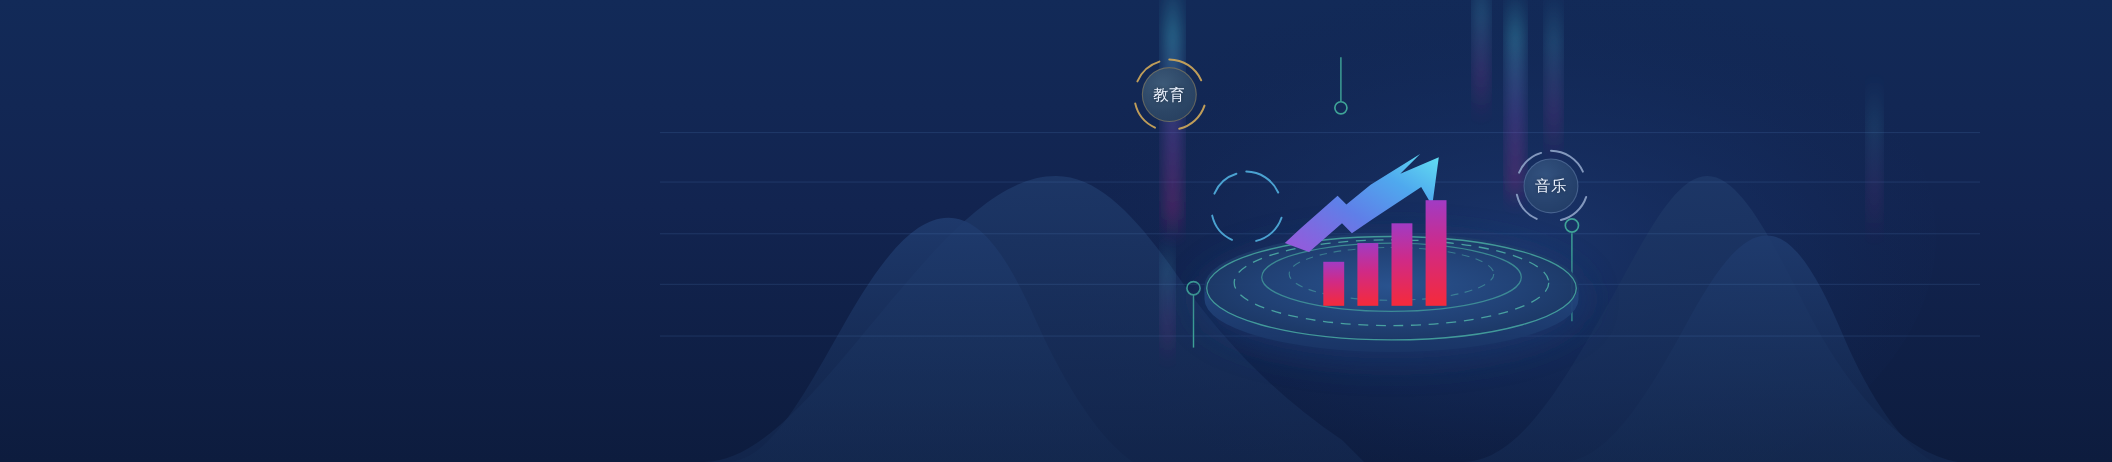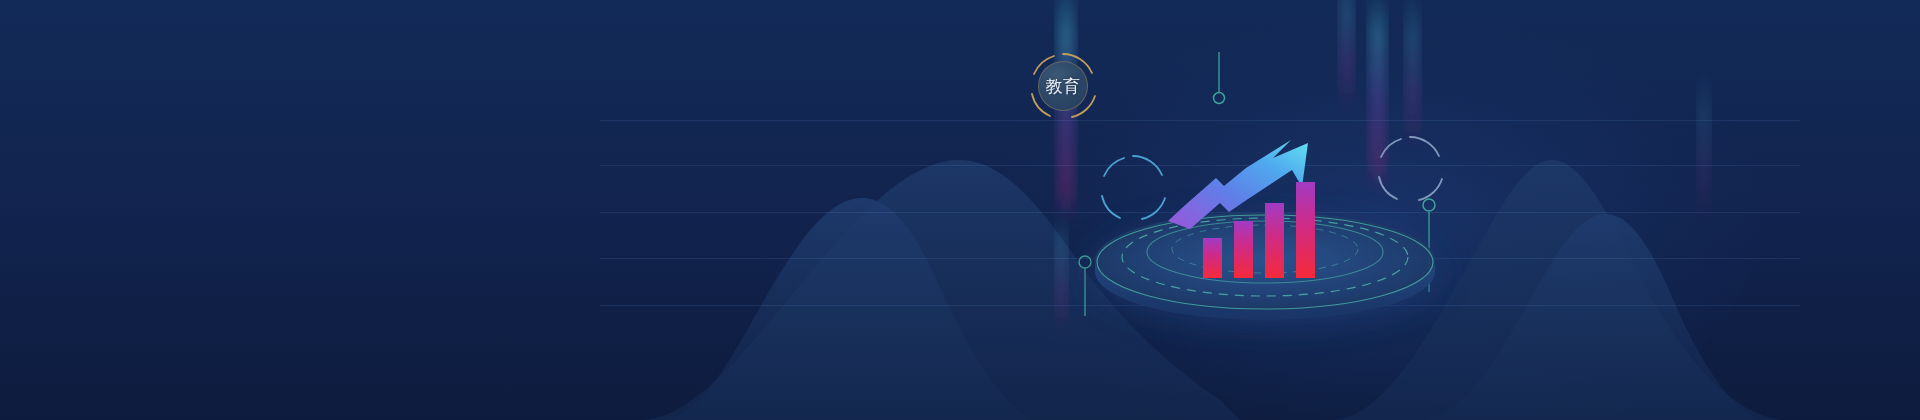--- a/index.html
+++ b/index.html
@@ -38,21 +38,21 @@
     position: relative;
     width: 50px;
     height: 50px;
     border-radius: 50%;
     display: flex;
     align-items: center;
     justify-content: center;
     box-sizing: border-box;
   }
   .badge .label {
-    font-size: 17px;
+    font-size: 14px;
     line-height: 1;
     color: #eef4ff;
     letter-spacing: 0.5px;
     white-space: nowrap;
     text-shadow: 0 0 4px rgba(0,0,0,0.45);
   }
   #badge-game { left: 1098px; top: 153px; }
   #badge-game .disc {
     background: radial-gradient(circle at 38% 32%, #2f5789 0%, #1f3f६f 60%, #1b3763 100%);
     background: radial-gradient(circle at 38% 32%, #33608f 0%, #234madd 60%, #1c3a68 100%);
@@ -254,14 +254,19 @@
     </g>
   </svg>
 
   <div class="badge" id="badge-edu" style="left:1028px; top:51px;">
     <div class="disc">
       <span class="label">教育</span>
     </div>
   </div>
 
 
+  <div class="badge" id="badge-music" style="left:1375px; top:134px;">
+    <div class="disc">
+      <span class="label">音乐</span>
+    </div>
+  </div>
 
 </div>
 
 </body></html>

